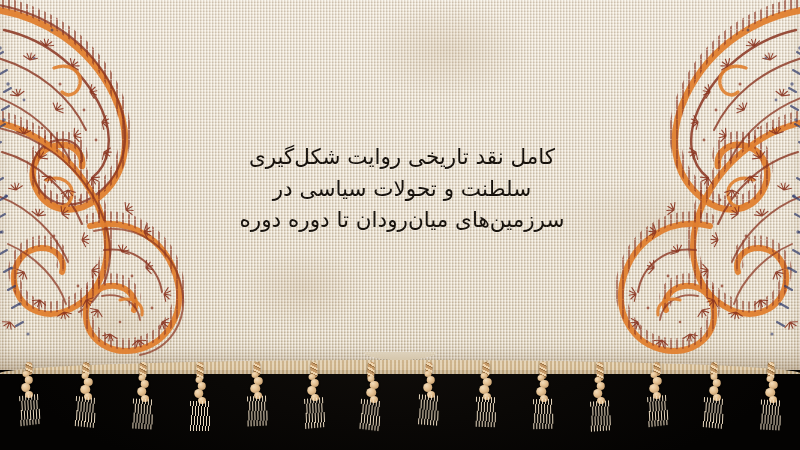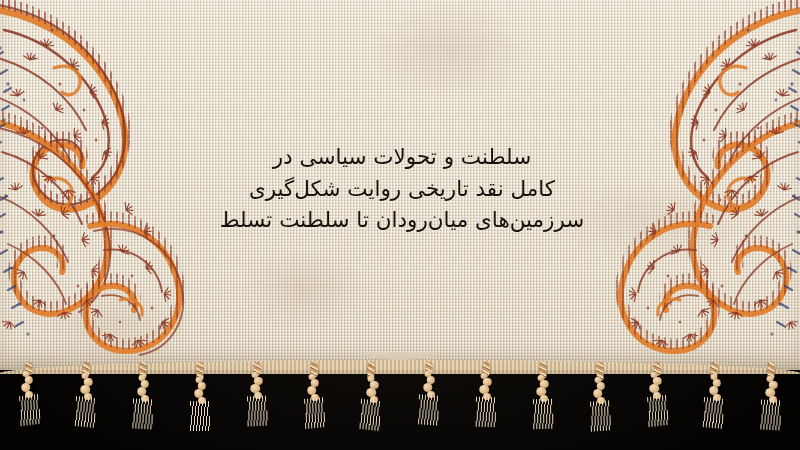--- a/index.html
+++ b/index.html
@@ -489,18 +489,18 @@
         <div class="cord" style="top: 0px; height: 18px; transform: translateX(-50%) rotate(1.2deg);"></div>
         <div class="knot" style="width: 7px; height: 6.44px; top: 14px; margin-left: -1px;"></div>
         <div class="knot" style="width: 8.5px; height: 7.82px; top: 19.46px; margin-left: 2px;"></div>
         <div class="knot" style="width: 9.5px; height: 8.74px; top: 26.09px; margin-left: -1px;"></div>
         <div class="knot" style="width: 8px; height: 7.36px; top: 33.5px; margin-left: 2px;"></div>
         <div class="brush" style="top: 37.74px; margin-left: -10px; transform: rotate(2.8deg) skewX(1.6deg);"></div>
       </div>
     </div>
 
   <div class="title-block">
+    <div class="title-line">کامل نقد تاریخی روایت شکل‌گیری</div>
     <div class="title-line">سلطنت و تحولات سیاسی در</div>
-    <div class="title-line">کامل نقد تاریخی روایت شکل‌گیری</div>
-    <div class="title-line">سرزمین‌های میان‌رودان تا سلطنت تسلط</div>
+    <div class="title-line">سرزمین‌های میان‌رودان تا دوره دوره</div>
   </div>
 
 </div>
 
 </body></html>

